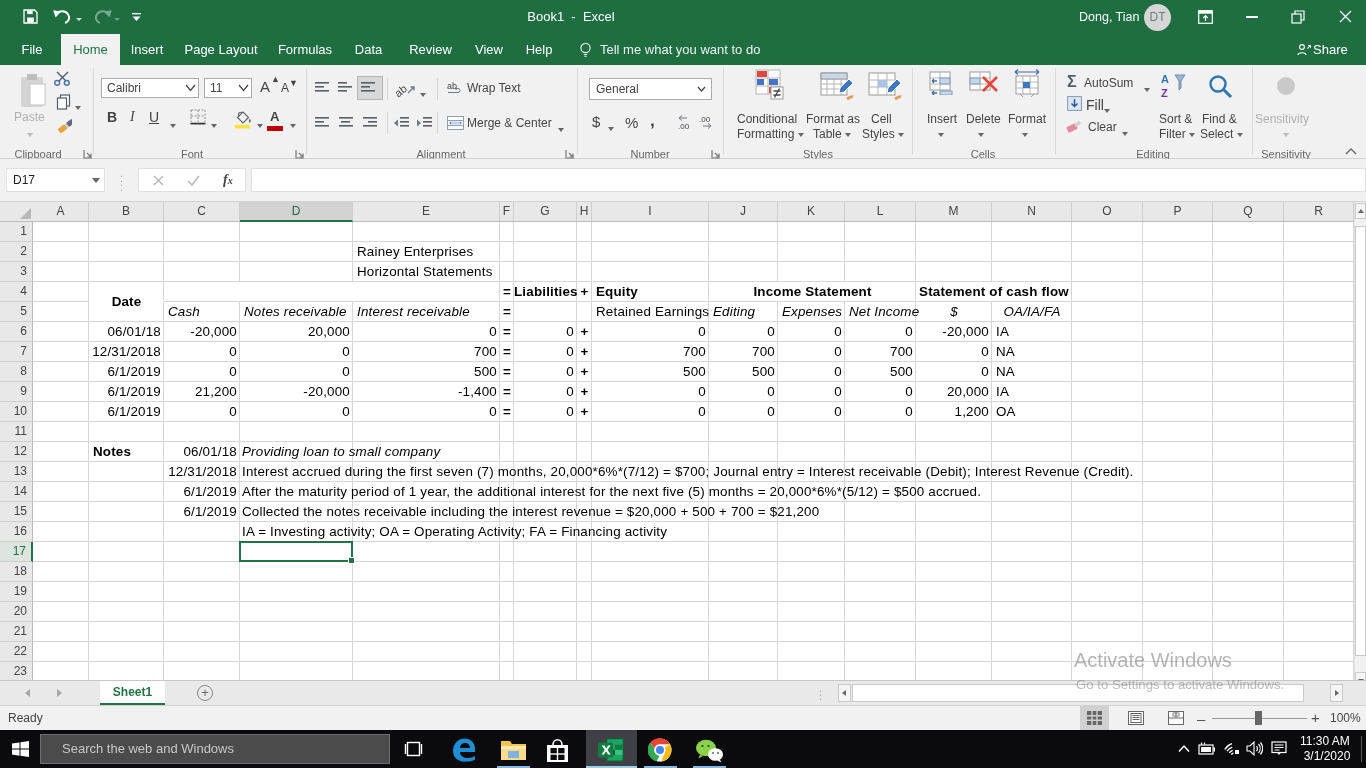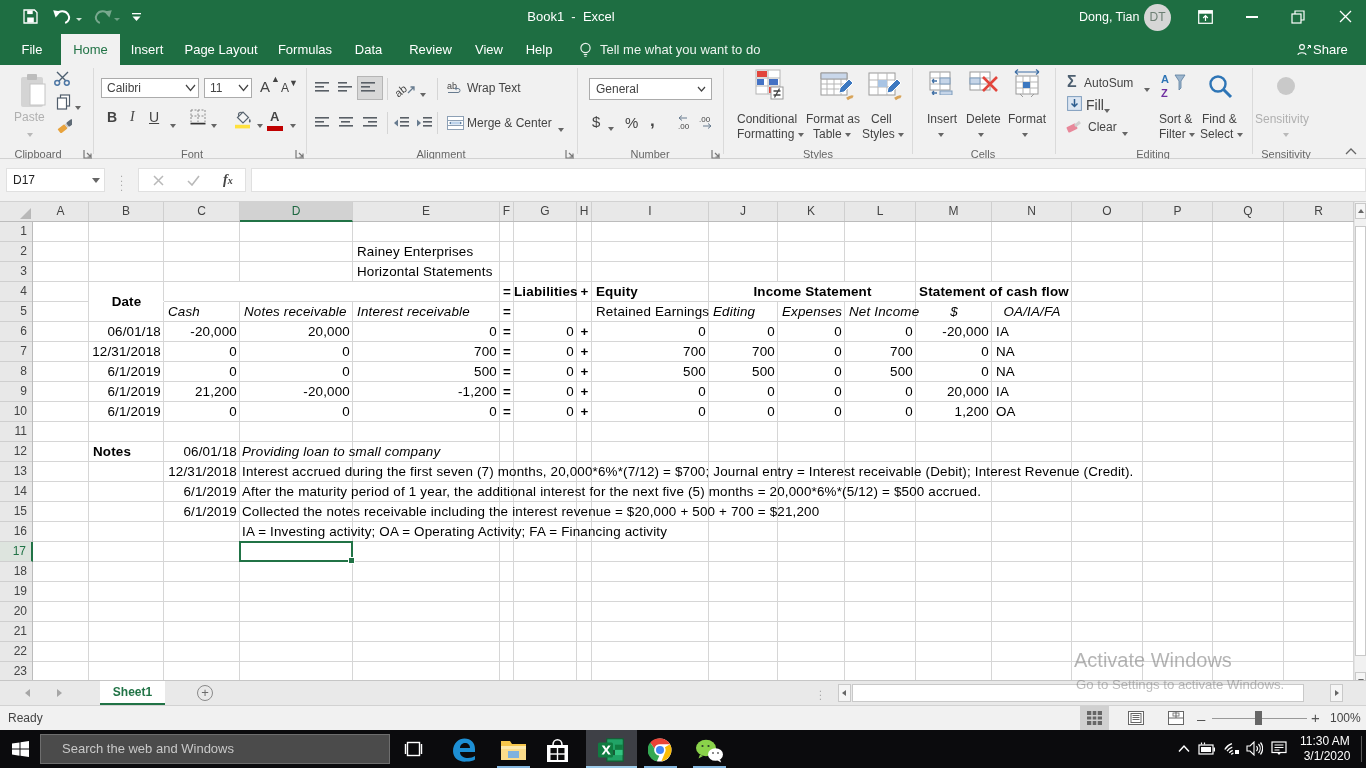--- a/index.html
+++ b/index.html
@@ -514,21 +514,21 @@
 <div class="t b" style="left:544px;top:140px;width:15px;text-align:center">+</div>
 <div class="t num" style="left:559px;top:140px;width:114px">500</div>
 <div class="t num" style="left:676px;top:140px;width:66px">500</div>
 <div class="t num" style="left:745px;top:140px;width:64px">0</div>
 <div class="t num" style="left:812px;top:140px;width:68px">500</div>
 <div class="t num" style="left:883px;top:140px;width:73px">0</div>
 <div class="t" style="left:963px;top:140px">NA</div>
 <div class="t num" style="left:56px;top:160px;width:72px">6/1/2019</div>
 <div class="t num" style="left:131px;top:160px;width:73px">21,200</div>
 <div class="t num" style="left:207px;top:160px;width:110px">-20,000</div>
-<div class="t num" style="left:320px;top:160px;width:144px">-1,200</div>
+<div class="t num" style="left:320px;top:160px;width:144px">-1,400</div>
 <div class="t b" style="left:467px;top:160px;width:14px;text-align:center">=</div>
 <div class="t num" style="left:481px;top:160px;width:60px">0</div>
 <div class="t b" style="left:544px;top:160px;width:15px;text-align:center">+</div>
 <div class="t num" style="left:559px;top:160px;width:114px">0</div>
 <div class="t num" style="left:676px;top:160px;width:66px">0</div>
 <div class="t num" style="left:745px;top:160px;width:64px">0</div>
 <div class="t num" style="left:812px;top:160px;width:68px">0</div>
 <div class="t num" style="left:883px;top:160px;width:73px">20,000</div>
 <div class="t" style="left:963px;top:160px">IA</div>
 <div class="t num" style="left:56px;top:180px;width:72px">6/1/2019</div>

